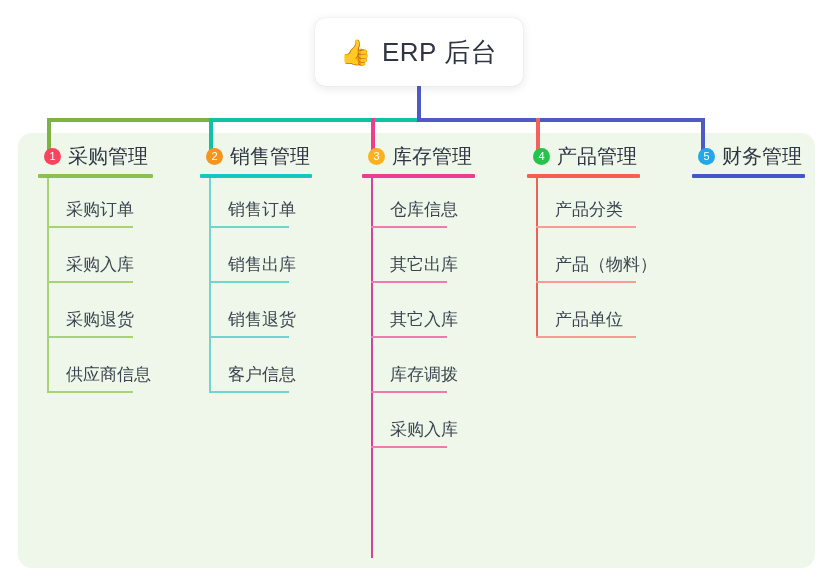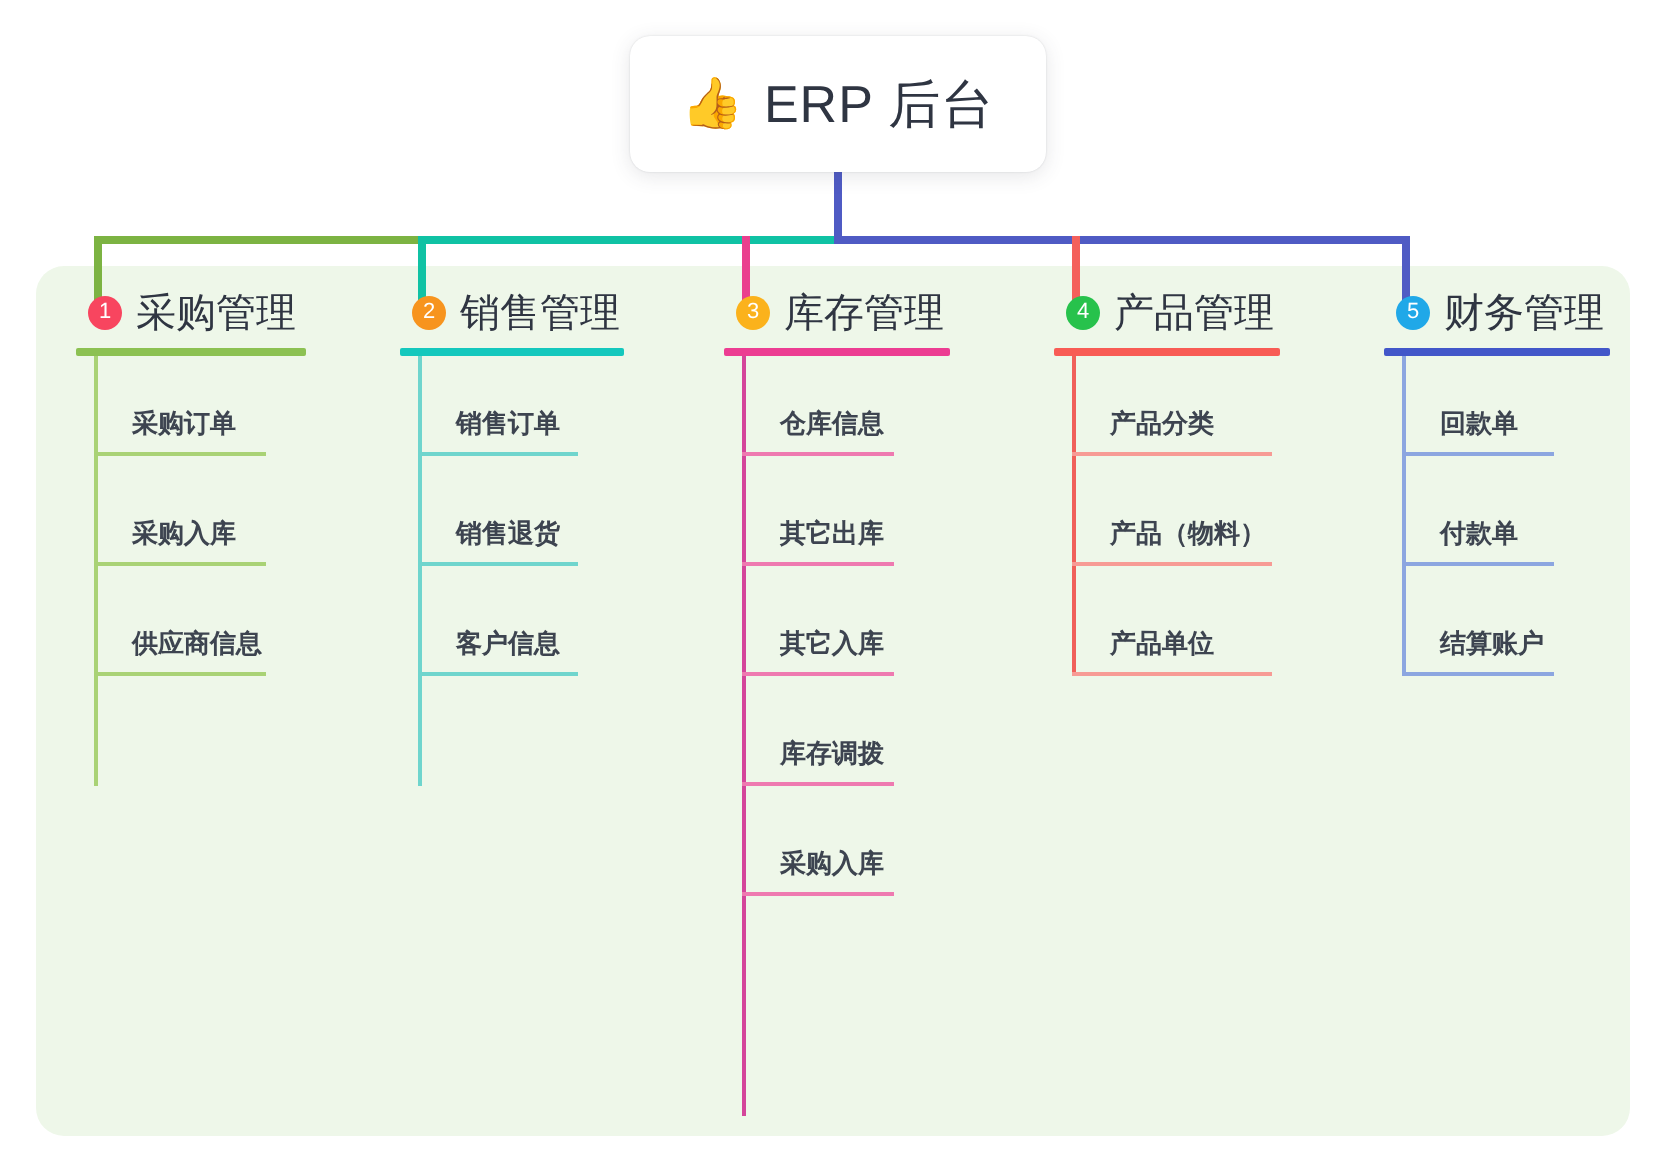--- a/index.html
+++ b/index.html
@@ -126,24 +126,23 @@
   }
   .leaf {
     position: relative;
     height: 55px;
     box-sizing: border-box;
   }
   .leaf-text {
     position: absolute;
     left: 28px;
     bottom: 12px;
-    font-size: 13px;
+    font-size: 17px;
     color: #3d4450;
     white-space: nowrap;
-    font-weight: bold;
   }
   .leaf-rule {
     position: absolute;
     left: 9px;
     bottom: 5px;
     height: 2px;
   }
 </style>
 </head>
 <body>
@@ -180,38 +179,46 @@
           <div class="spine" style="background: rgb(169, 210, 117); height: 215px;"></div>
           <div class="leaf">
             <span class="leaf-text">采购订单</span>
             <div class="leaf-rule" style="width: 86px; background: rgb(169, 210, 117);"></div>
           </div>
           <div class="leaf">
             <span class="leaf-text">采购入库</span>
             <div class="leaf-rule" style="width: 86px; background: rgb(169, 210, 117);"></div>
           </div>
           <div class="leaf">
+            <span class="leaf-text">采购退货</span>
+            <div class="leaf-rule" style="width: 86px; background: rgb(169, 210, 117);"></div>
+          </div>
+          <div class="leaf">
             <span class="leaf-text">供应商信息</span>
             <div class="leaf-rule" style="width: 86px; background: rgb(169, 210, 117);"></div>
           </div>
         </div>
       </div>
       <div class="column" style="left: 200px;">
         <div class="col-head">
           <span class="badge" style="background: rgb(247, 148, 30);">2</span>
           <span class="col-title">销售管理</span>
         </div>
         <div class="col-rule" style="width: 112px; background: rgb(20, 200, 189);"></div>
         <div class="col-body">
           <div class="spine" style="background: rgb(111, 213, 205); height: 215px;"></div>
           <div class="leaf">
             <span class="leaf-text">销售订单</span>
             <div class="leaf-rule" style="width: 80px; background: rgb(111, 213, 205);"></div>
           </div>
           <div class="leaf">
+            <span class="leaf-text">销售出库</span>
+            <div class="leaf-rule" style="width: 80px; background: rgb(111, 213, 205);"></div>
+          </div>
+          <div class="leaf">
             <span class="leaf-text">销售退货</span>
             <div class="leaf-rule" style="width: 80px; background: rgb(111, 213, 205);"></div>
           </div>
           <div class="leaf">
             <span class="leaf-text">客户信息</span>
             <div class="leaf-rule" style="width: 80px; background: rgb(111, 213, 205);"></div>
           </div>
         </div>
       </div>
       <div class="column" style="left: 362px;">
@@ -265,31 +272,16 @@
             <div class="leaf-rule" style="width: 100px; background: rgb(247, 155, 149);"></div>
           </div>
         </div>
       </div>
       <div class="column" style="left: 692px;">
         <div class="col-head">
           <span class="badge" style="background: rgb(32, 168, 232);">5</span>
           <span class="col-title">财务管理</span>
         </div>
         <div class="col-rule" style="width: 113px; background: rgb(66, 87, 201);"></div>
-        <div class="col-body">
-          <div class="spine" style="background: rgb(140, 166, 224); height: 160px;"></div>
-          <div class="leaf">
-            <span class="leaf-text">回款单</span>
-            <div class="leaf-rule" style="width: 76px; background: rgb(140, 166, 224);"></div>
-          </div>
-          <div class="leaf">
-            <span class="leaf-text">付款单</span>
-            <div class="leaf-rule" style="width: 76px; background: rgb(140, 166, 224);"></div>
-          </div>
-          <div class="leaf">
-            <span class="leaf-text">结算账户</span>
-            <div class="leaf-rule" style="width: 76px; background: rgb(140, 166, 224);"></div>
-          </div>
-        </div>
       </div>
     </div>
 
 </div>
 
 </body></html>

